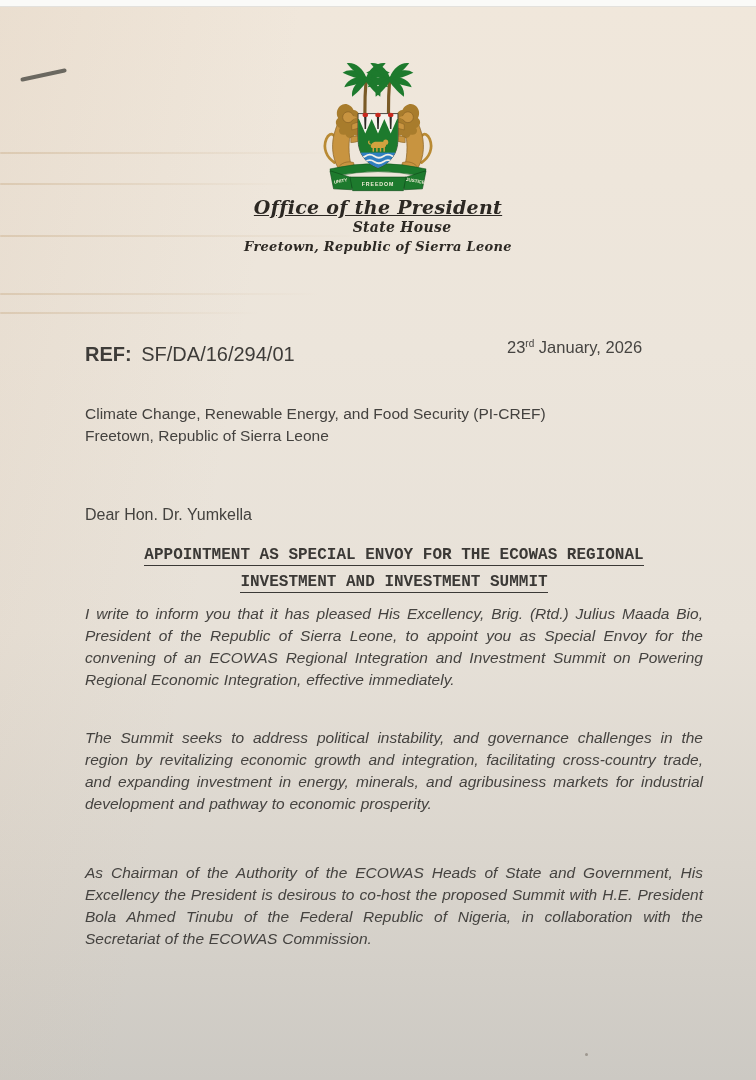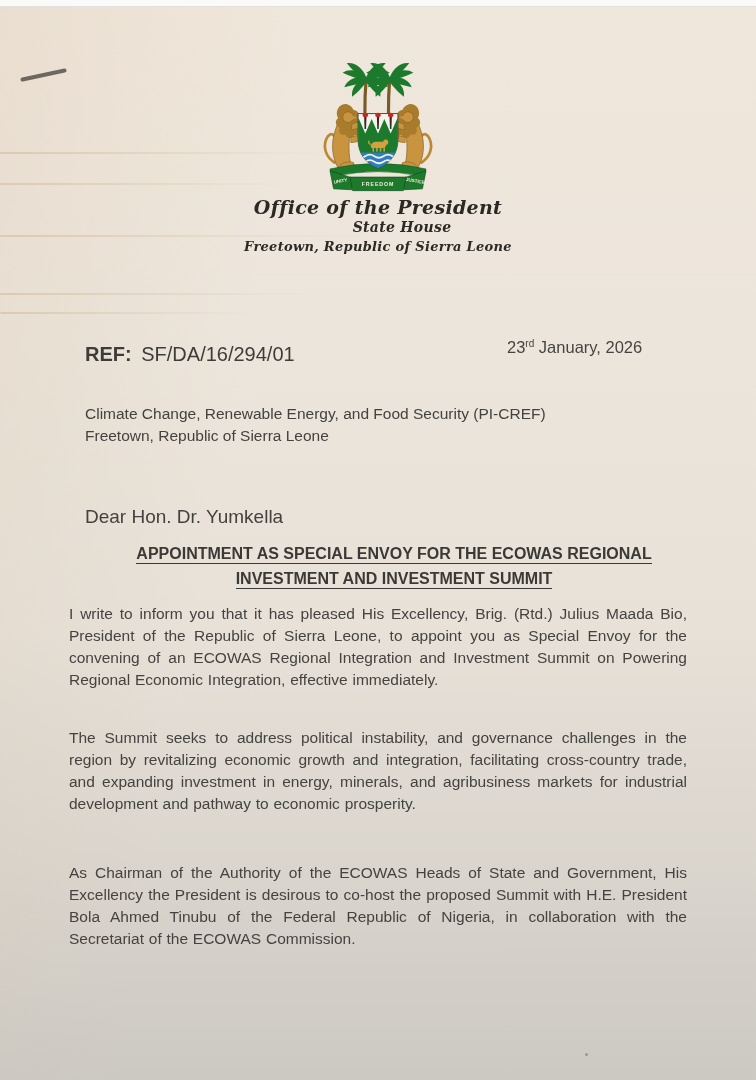--- a/index.html
+++ b/index.html
@@ -30,49 +30,49 @@
     position:absolute; left:585px; top:1046px; width:3px; height:3px;
     border-radius:50%; background:rgba(110,100,90,0.5);
   }
   .crest { position:absolute; left:310px; top:54px; width:136px; height:136px; }
 
   .lh-line {
     position:absolute; left:0; width:756px; text-align:center;
     font-family:"DejaVu Serif", serif; font-style:italic; font-weight:bold;
     color:#2c2823; letter-spacing:0.3px;
   }
-  .lh-office   { top:189px; font-size:19px; }
+  .lh-office   { top:189px; font-size:19px;text-decoration:underline; }
   .lh-state    { top:212px; font-size:14px;margin-left:24px; }
   .lh-freetown { top:232px; font-size:13px; }
 
   .ref-row { position:absolute; left:85px; top:336px; font-size:20px; color:#3e3c39; }
   .ref-label { font-weight:bold; }
   .ref-number { font-weight:normal; margin-left:4px; }
 
   .date-row { position:absolute; left:507px; top:331px; font-size:16.5px; color:#464441;text-align:right; }
   .date-row sup { font-size:10px; vertical-align:super; line-height:0; }
 
   .recipient {
     position:absolute; left:85px; top:396px; width:620px;
     font-size:15.5px; line-height:22px; color:#44423f;
   }
   .salutation {
     position:absolute; left:85px; top:499px;
-    font-size:19px; color:#44423f;
+    font-size:16px; color:#44423f;
   }
   .subject {
     position:absolute; left:85px; top:534px; width:618px; text-align:center;
     font-weight:bold; font-size:16px; line-height:25px; color:#3b3936;
   }
-  .subject .u { border-bottom:1.6px solid #3b3936; padding-bottom:1px; }
+  .subject .u { border-bottom:1.6px solid #3b3936; padding-bottom:1px;font-family:Liberation Mono, monospace; }
 
   .body-par {
-    position:absolute; left:69px; width:618px;
+    position:absolute; left:85px; width:618px;
     font-size:15.5px; line-height:22px; color:#454340;
-    text-align:justify; text-align-last:left; word-spacing:0.5px;
+    text-align:justify; text-align-last:left; word-spacing:0.5px;font-style:italic;
   }
   .par-1 { top:596px; }
   .par-2 { top:720px; }
   .par-3 { top:855px; }
 </style>
 </head>
 <body>
 
 <div class="screen">
   <div class="top-strip"></div>

